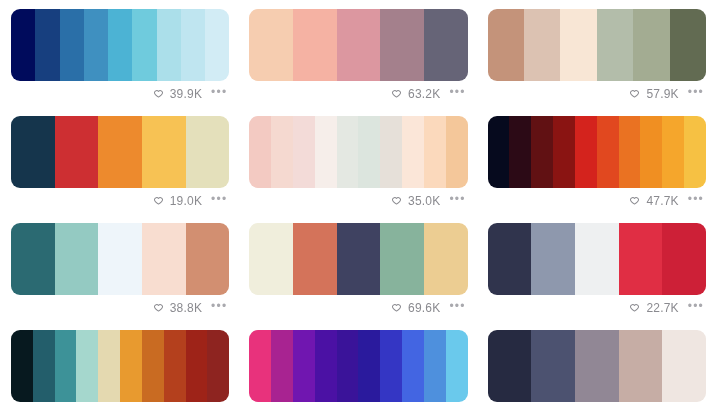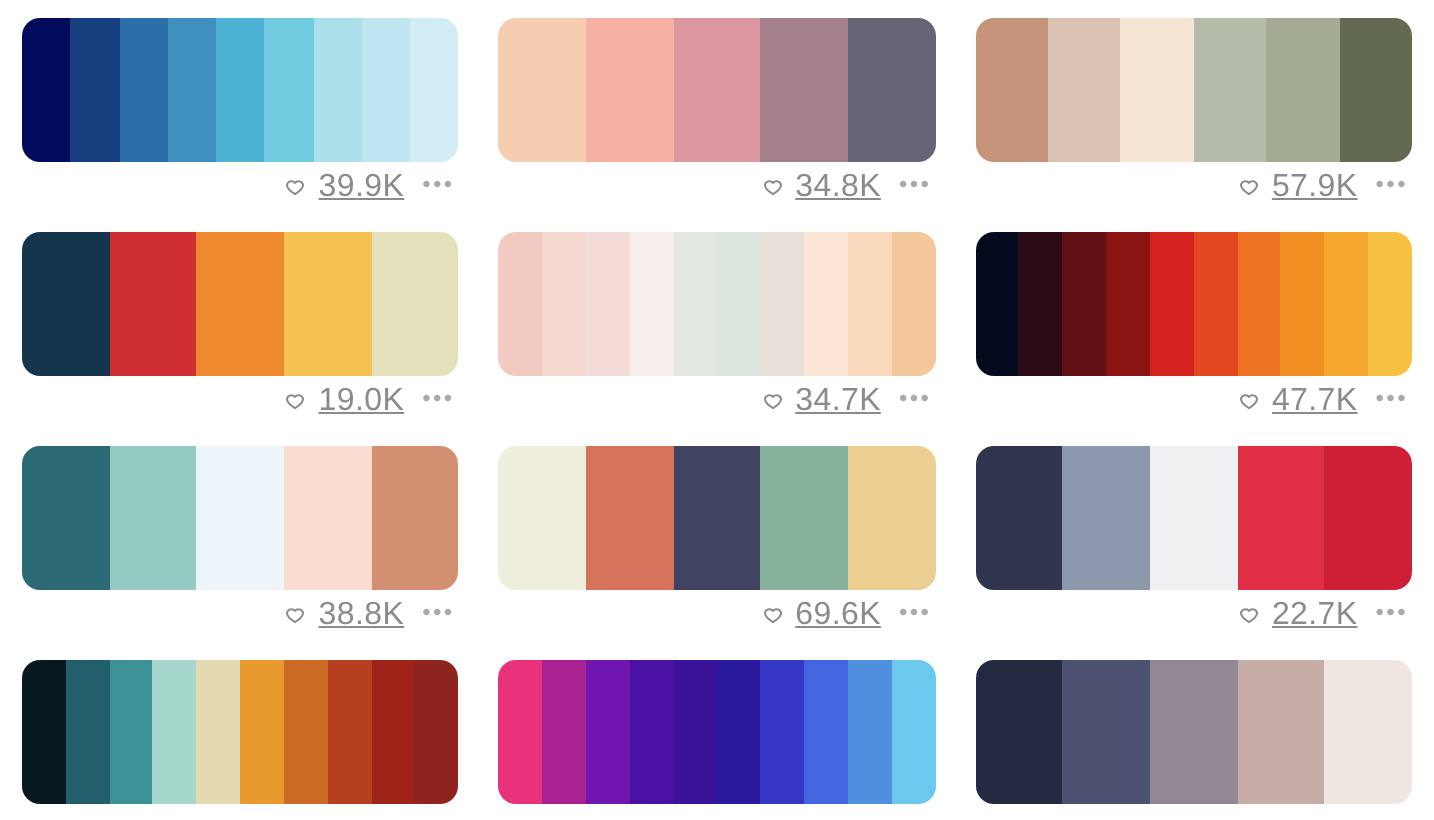--- a/index.html
+++ b/index.html
@@ -53,26 +53,25 @@
     width: 11px;
     height: 11px;
     flex: none;
     position: relative;
     top: 0px;
   }
 
   .heart-icon svg { display: block; width: 11px; height: 11px; }
 
   .like-count {
-    font-size: 16px;
+    font-size: 12px;
     color: #8a8a8f;
     letter-spacing: 0.2px;
     line-height: 1;
     white-space: nowrap;
-    text-decoration: underline;
   }
 
   .more-menu {
     font-size: 12px;
     color: #a9a9ae;
     line-height: 1;
     letter-spacing: 1.2px;
     padding-left: 3px;
     position: relative;
     top: -2px;
@@ -112,21 +111,21 @@
         <div class="swatch" style="background: rgb(220, 151, 160);"></div>
         <div class="swatch" style="background: rgb(164, 128, 140);"></div>
         <div class="swatch" style="background: rgb(102, 100, 119);"></div>
       </div>
       <div class="card-meta">
         <span class="heart-icon">
           <svg viewBox="0 0 24 24" fill="none" stroke="#8a8a8f" stroke-width="2.2" stroke-linecap="round" stroke-linejoin="round">
             <path d="M20.8 7.6a5 5 0 0 0-8.8-2.2A5 5 0 0 0 3.2 7.6c0 4.5 8.8 10 8.8 10s8.8-5.5 8.8-10z"></path>
           </svg>
         </span>
-        <span class="like-count">34.8K</span>
+        <span class="like-count">63.2K</span>
         <span class="more-menu">•••</span>
       </div>
     </div>
     <div class="palette-card">
       <div class="swatch-strip">
         <div class="swatch" style="background: rgb(196, 147, 122);"></div>
         <div class="swatch" style="background: rgb(220, 194, 178);"></div>
         <div class="swatch" style="background: rgb(248, 230, 213);"></div>
         <div class="swatch" style="background: rgb(179, 189, 170);"></div>
         <div class="swatch" style="background: rgb(163, 172, 146);"></div>
@@ -172,21 +171,21 @@
         <div class="swatch" style="background: rgb(251, 230, 216);"></div>
         <div class="swatch" style="background: rgb(251, 217, 188);"></div>
         <div class="swatch" style="background: rgb(244, 199, 154);"></div>
       </div>
       <div class="card-meta">
         <span class="heart-icon">
           <svg viewBox="0 0 24 24" fill="none" stroke="#8a8a8f" stroke-width="2.2" stroke-linecap="round" stroke-linejoin="round">
             <path d="M20.8 7.6a5 5 0 0 0-8.8-2.2A5 5 0 0 0 3.2 7.6c0 4.5 8.8 10 8.8 10s8.8-5.5 8.8-10z"></path>
           </svg>
         </span>
-        <span class="like-count">34.7K</span>
+        <span class="like-count">35.0K</span>
         <span class="more-menu">•••</span>
       </div>
     </div>
     <div class="palette-card">
       <div class="swatch-strip">
         <div class="swatch" style="background: rgb(6, 10, 30);"></div>
         <div class="swatch" style="background: rgb(44, 10, 22);"></div>
         <div class="swatch" style="background: rgb(97, 17, 19);"></div>
         <div class="swatch" style="background: rgb(138, 20, 18);"></div>
         <div class="swatch" style="background: rgb(212, 35, 29);"></div>

